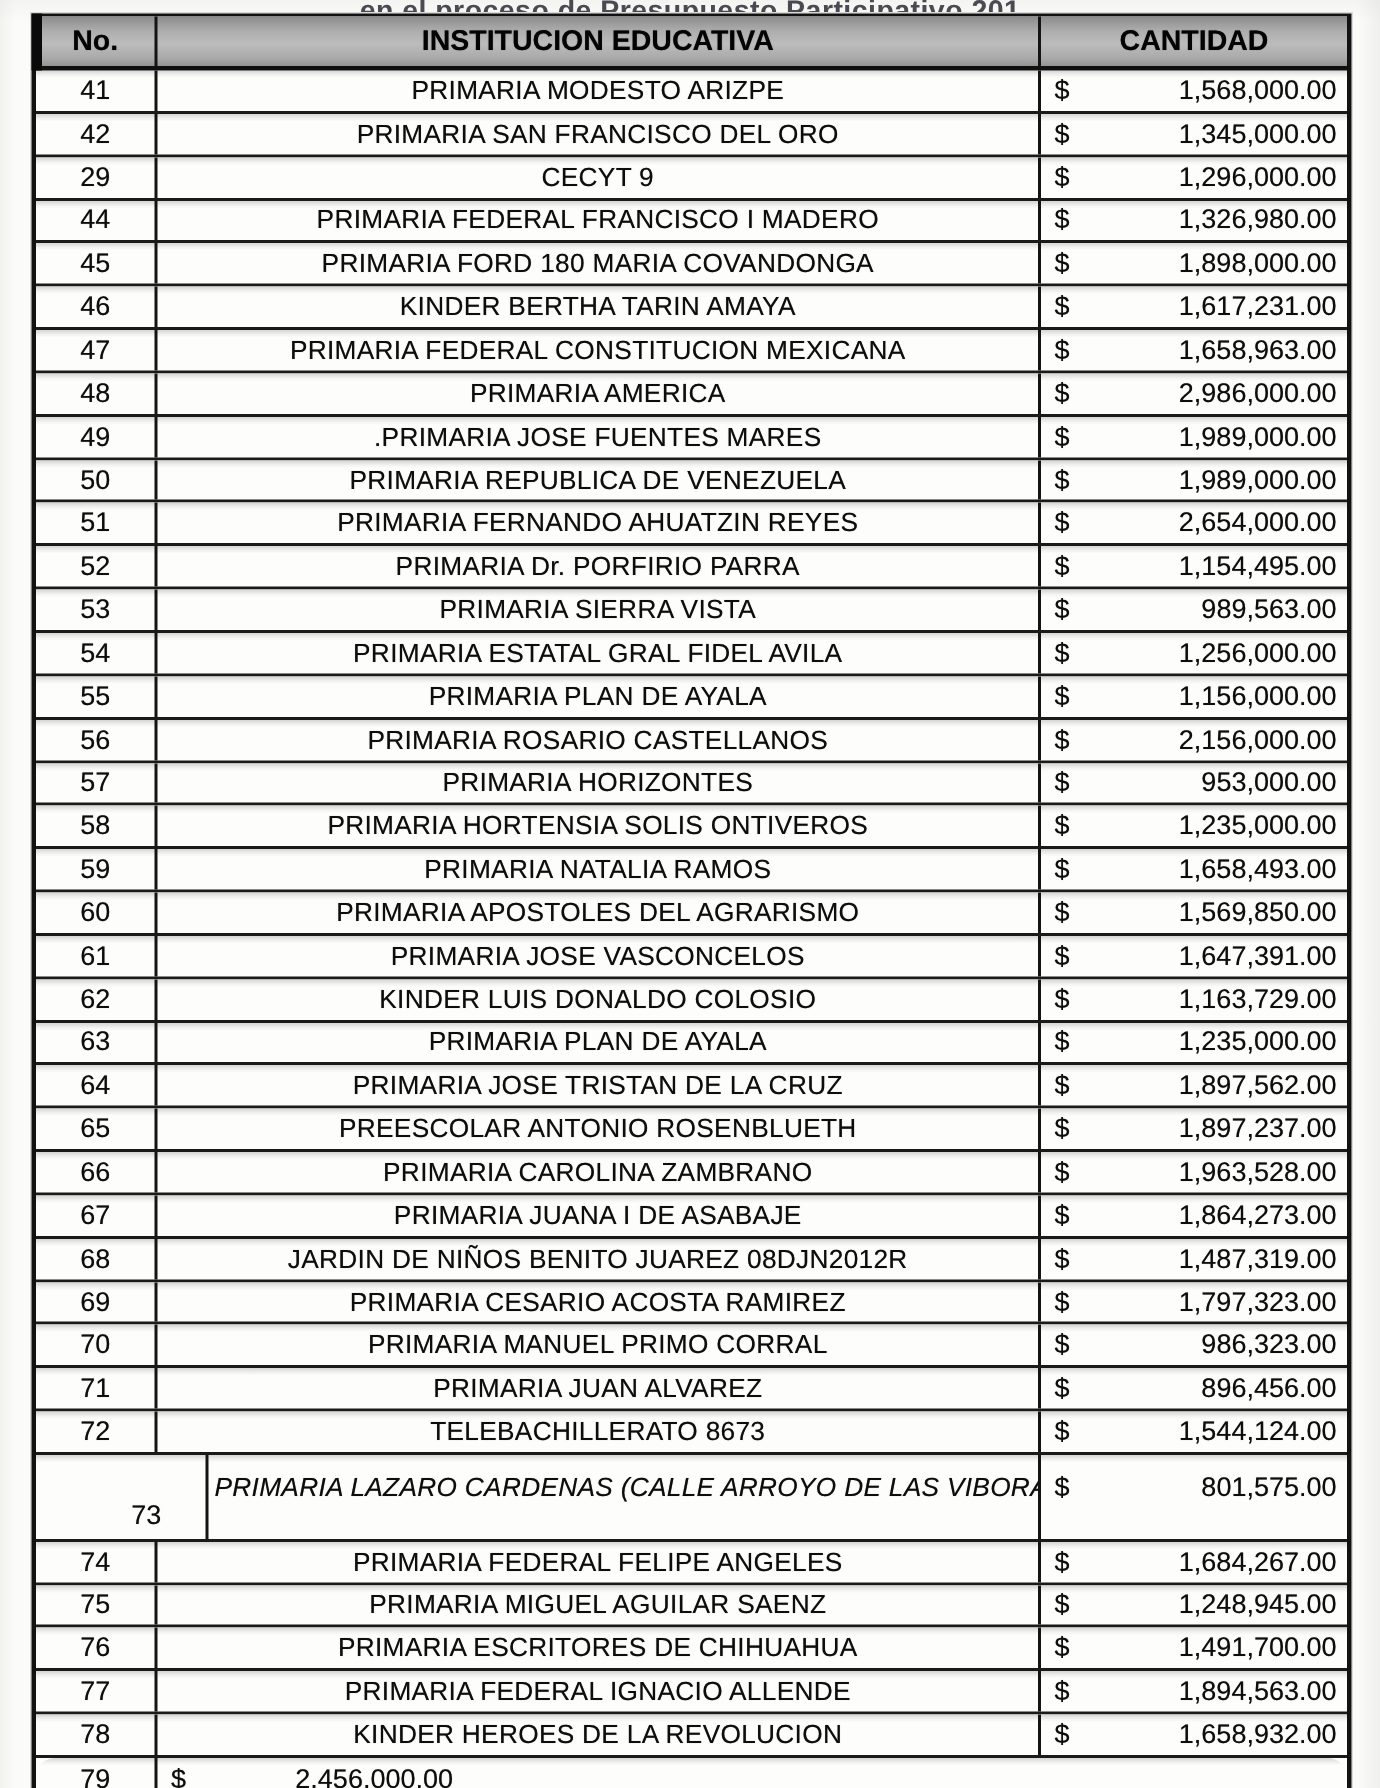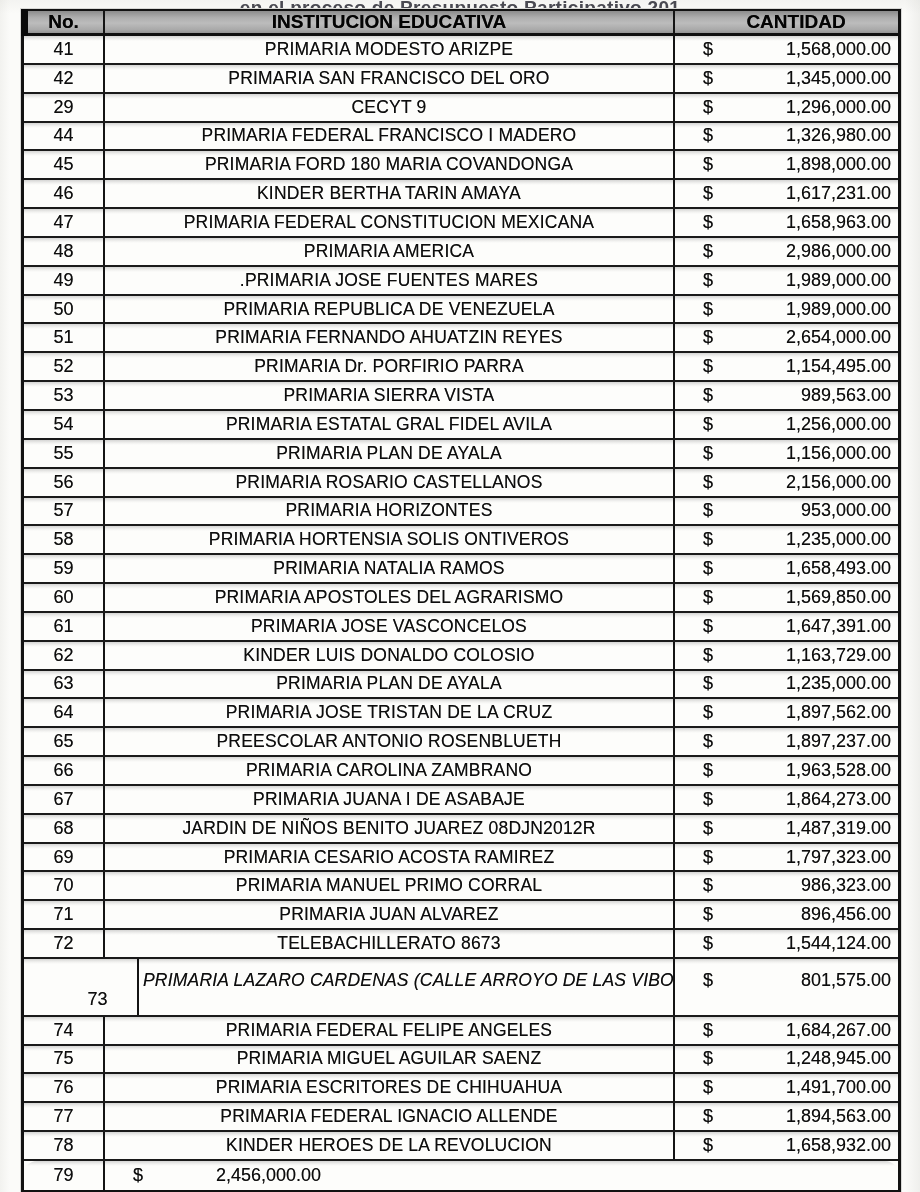--- a/index.html
+++ b/index.html
@@ -27,36 +27,36 @@
 
   .sheet {
     position:absolute; left:21px; top:9px; width:880px;
     border:3px solid #121212;
     border-top-width:2px;
     background:#fdfdfb;
     box-shadow: 0 0 0 1px rgba(120,120,120,.25);
   }
 
   .thead {
-    display:flex; height:25px; position:relative;
+    display:flex; height:36px; position:relative;
     background:linear-gradient(180deg,#8c8c8c 0%, #aeaeae 30%, #bcbcbc 55%, #a9a9a9 85%, #949494 100%);
     border-bottom:3px solid #101010;
     font-weight:700; font-size:19px; color:#040404;
     text-shadow:0 0 .6px rgba(0,0,0,.65);
     justify-content:flex-end;
   }
   .thead::before {            
     content:""; position:absolute; left:-3px; top:-2px; bottom:-3px; width:7px;
     background:#0a0a0a;
   }
 
   .cell { display:flex; align-items:center; justify-content:center; overflow:hidden; white-space:nowrap; }
   .col-no   { width:81px;  border-right:2px solid #141414; }
   .col-name { flex:1;      border-right:2px solid #141414; }
-  .col-amt  { width:204px;margin-left:19px; }
+  .col-amt  { width:204px; }
 
   .row {
     display:flex; height:28.85px;
     border-bottom:2px solid #1a1a1a;
     background:
       linear-gradient(180deg, rgba(120,120,120,.30) 0, rgba(140,140,140,.10) 3px, rgba(255,255,255,0) 5px),
       #fdfdfb;
     font-size:18px;
     text-shadow:0 0 .5px rgba(0,0,0,.55);
   }

